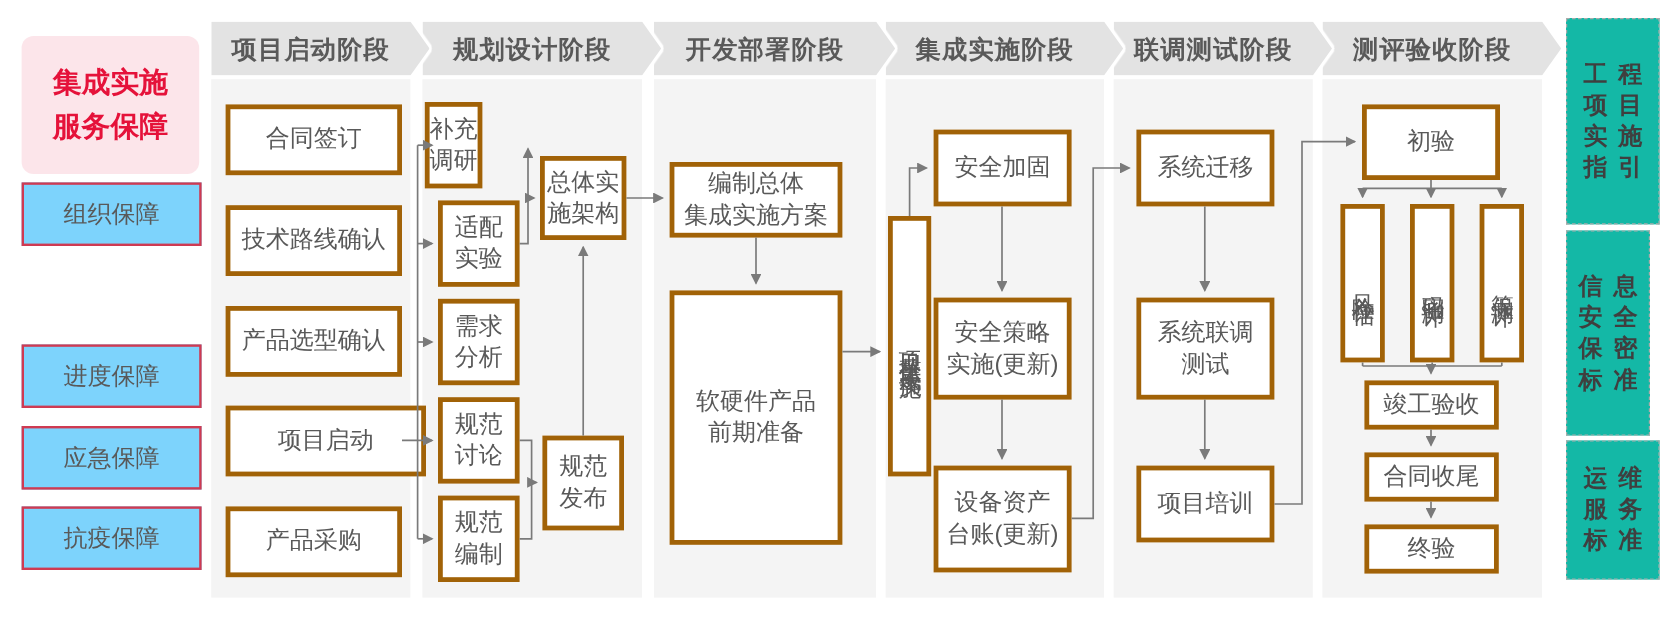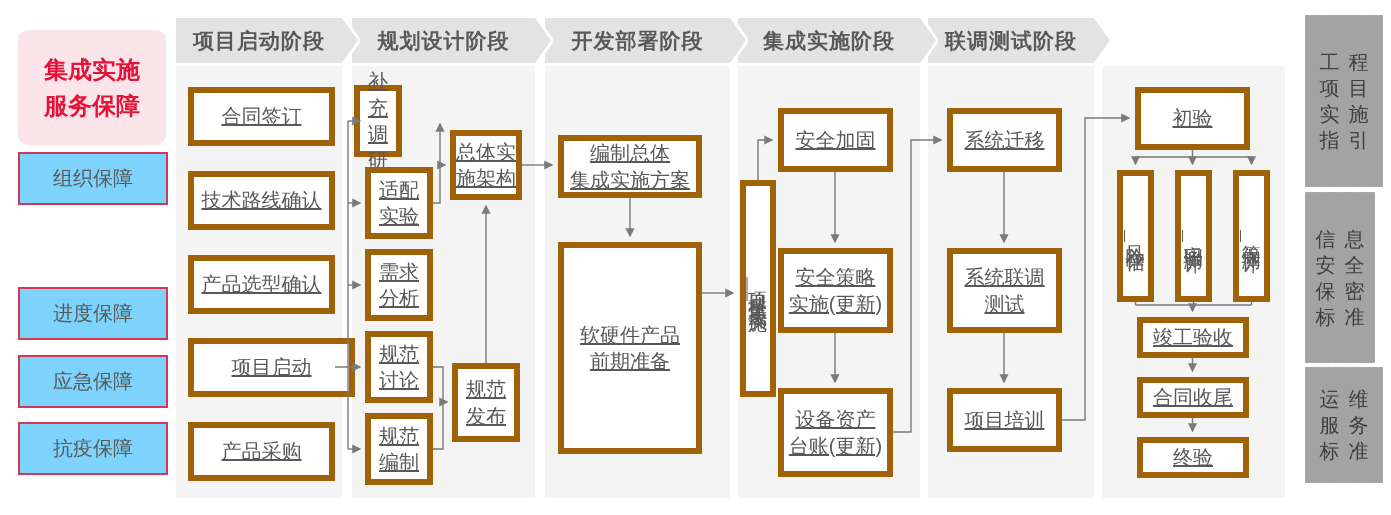--- a/index.html
+++ b/index.html
@@ -13,37 +13,37 @@
     position:absolute;top:18px;height:45px;
     filter:drop-shadow(2px 0 0 #fff) drop-shadow(-2px 0 0 #fff) drop-shadow(0 2px 0 #fff) drop-shadow(0 -2px 0 #fff);
   }
   .chev{
     width:100%;height:100%;background:#e3e3e3;color:#595959;
     display:flex;align-items:center;justify-content:center;
     font-size:21px;font-weight:bold;letter-spacing:1px;padding-right:16px;box-sizing:border-box;
     clip-path:polygon(0 0, calc(100% - 16px) 0, 100% 50%, calc(100% - 16px) 100%, 0 100%);
   }
   .box{
-    position:absolute;background:#fff;border:6px solid #a16207;color:#595959;
+    position:absolute;background:#fff;border:4px solid #a16207;color:#595959;
     display:flex;align-items:center;justify-content:center;text-align:center;
-    font-size:20px;line-height:1.32;white-space:pre-line;box-sizing:border-box;z-index:2;text-decoration:underline;
+    font-size:20px;line-height:1.32;white-space:pre-line;box-sizing:border-box;z-index:2;
   }
   .vbox{writing-mode:vertical-rl;letter-spacing:3px;font-size:19px;}
   .pink{
     position:absolute;background:#fce5ea;border-radius:10px;color:#e5123a;
     font-size:24px;font-weight:bold;line-height:1.5;white-space:pre-line;
     display:flex;align-items:center;justify-content:center;text-align:center;z-index:2;
   }
   .sideitem{
     position:absolute;background:#7dd3fc;border:2px solid #cf3a52;color:#595959;
     font-size:20px;display:flex;align-items:center;justify-content:center;box-sizing:border-box;z-index:2;
   }
   .std{
-    position:absolute;background:#a3a3a3;border:1.5px dashed #ababab;color:#3f3f3f;
-    font-size:20px;font-weight:normal;line-height:1.3;white-space:pre-line;letter-spacing:0.45em;
+    position:absolute;background:#14b8a6;border:1.5px dashed #ababab;color:#3f3f3f;
+    font-size:20px;font-weight:bold;line-height:1.3;white-space:pre-line;letter-spacing:0.45em;
     padding-left:0.45em;box-sizing:border-box;
     display:flex;align-items:center;justify-content:center;text-align:center;z-index:2;
   }
   svg.connectors{position:absolute;left:0;top:0;z-index:3;pointer-events:none;}
 </style>
 </head>
 <body>
 
 <div class="canvas">
 
@@ -61,20 +61,23 @@
       <div class="chev">规划设计阶段</div>
     </div>
   <div class="chev-wrap" style="left:545px;width:201px;z-index:24">
       <div class="chev">开发部署阶段</div>
     </div>
   <div class="chev-wrap" style="left:738px;width:198px;z-index:23">
       <div class="chev">集成实施阶段</div>
     </div>
   <div class="chev-wrap" style="left:928px;width:182px;z-index:22">
       <div class="chev">联调测试阶段</div>
+    </div>
+  <div class="chev-wrap" style="left:1102px;width:199px;z-index:21">
+      <div class="chev">测评验收阶段</div>
     </div>
 
   <div class="pink" style="left:18px;top:30px;width:148px;height:115px">集成实施
 服务保障</div>
   <div class="sideitem" style="left:18px;top:152px;width:150px;height:53px">组织保障</div>
   <div class="sideitem" style="left:18px;top:287px;width:150px;height:53px">进度保障</div>
   <div class="sideitem" style="left:18px;top:355px;width:150px;height:53px">应急保障</div>
   <div class="sideitem" style="left:18px;top:422px;width:150px;height:53px">抗疫保障</div>
 
   <div class="box" style="left:188px;top:87px;width:147px;height:59px">合同签订</div>

